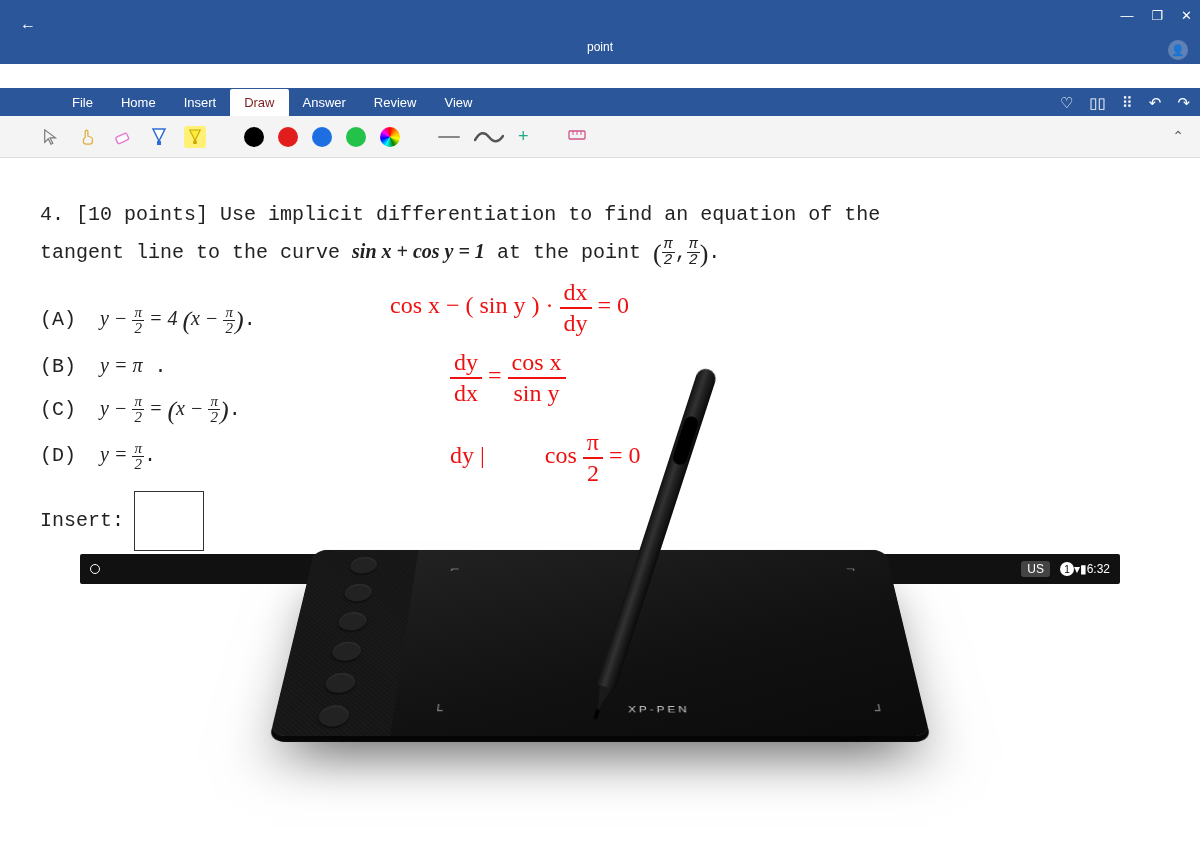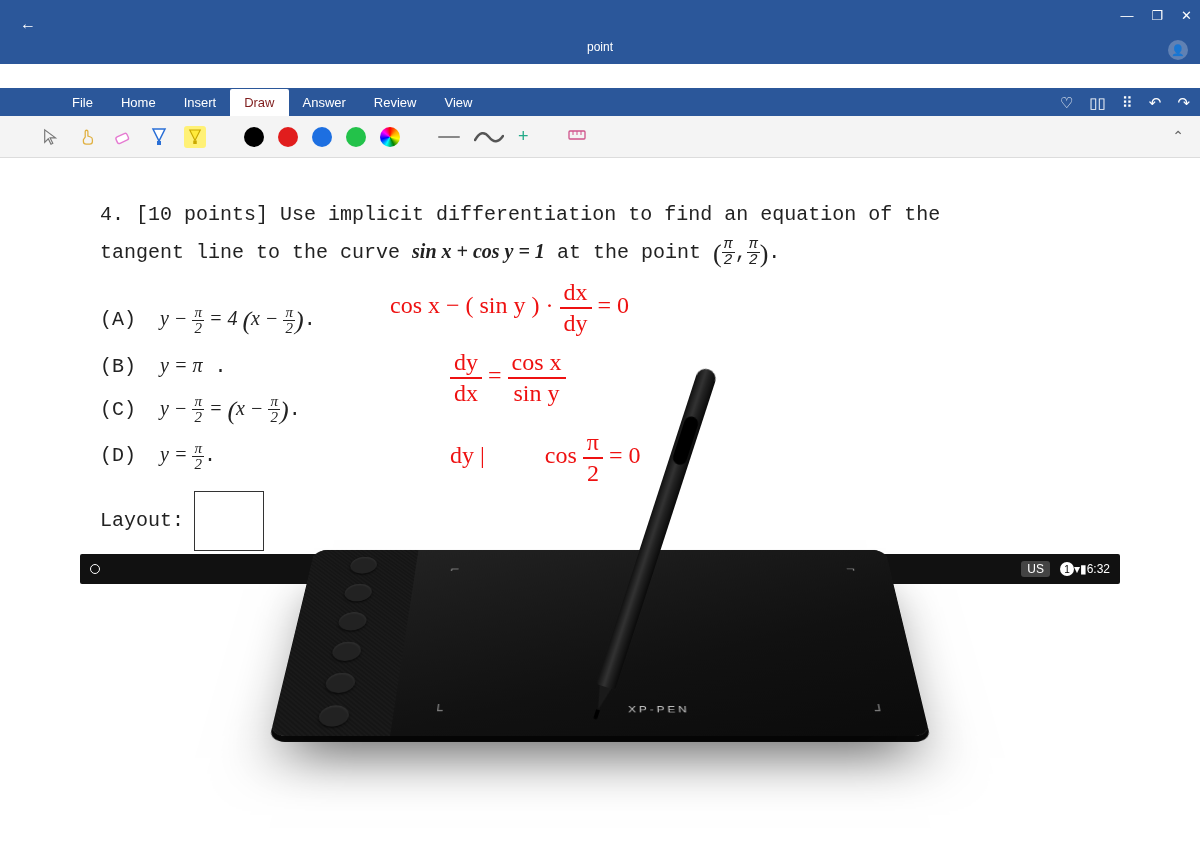--- a/index.html
+++ b/index.html
@@ -110,21 +110,21 @@
   .plus { font-size: 18px; color:#2a8; cursor:pointer; font-weight:300; }
   .ruler { font-size: 16px; cursor:pointer; color:#d0538b; }
   .chev-up {
     position: absolute; right: 16px; top: 12px;
     font-size: 14px; color:#666; cursor:pointer;
   }
 
   
   .doc {
     background: #fff;
-    padding: 40px 80px 40px 100px;
+    padding: 40px 80px 40px 40px;
     height: 420px;
     position: relative;
     font-family: "Courier New", monospace;
     font-size: 20px;
     color: #222;
     overflow: hidden;
   }
   .qtext { line-height: 1.7; }
   .qtext .eq { font-family: "Times New Roman", serif; font-style: italic; }
   .options { margin-top: 20px; line-height: 1.9; font-family: "Courier New", monospace; }
@@ -329,21 +329,21 @@
       <span>(C)</span>&nbsp;
       <span class="eq">y − <span class="frac"><span class="n">π</span><span class="d">2</span></span> = <span class="bigparen">(</span>x − <span class="frac"><span class="n">π</span><span class="d">2</span></span><span class="bigparen">)</span></span>.
     </div>
     <div>
       <span>(D)</span>&nbsp;
       <span class="eq">y = <span class="frac"><span class="n">π</span><span class="d">2</span></span></span>.
     </div>
   </div>
 
   <div class="answer-row">
-    <span>Layout:</span>
+    <span>Insert:</span>
     <div class="answer-box"></div>
   </div>
 
   <div class="handwriting" style="top:120px;left:390px;">
     <span>cos x − ( sin y ) ·</span>
     <span class="hw-frac"><span class="n">dx</span><span class="d">dy</span></span>
     <span> = 0</span>
   </div>
   <div class="handwriting" style="top:190px;left:450px;">
     <span class="hw-frac"><span class="n">dy</span><span class="d">dx</span></span>

